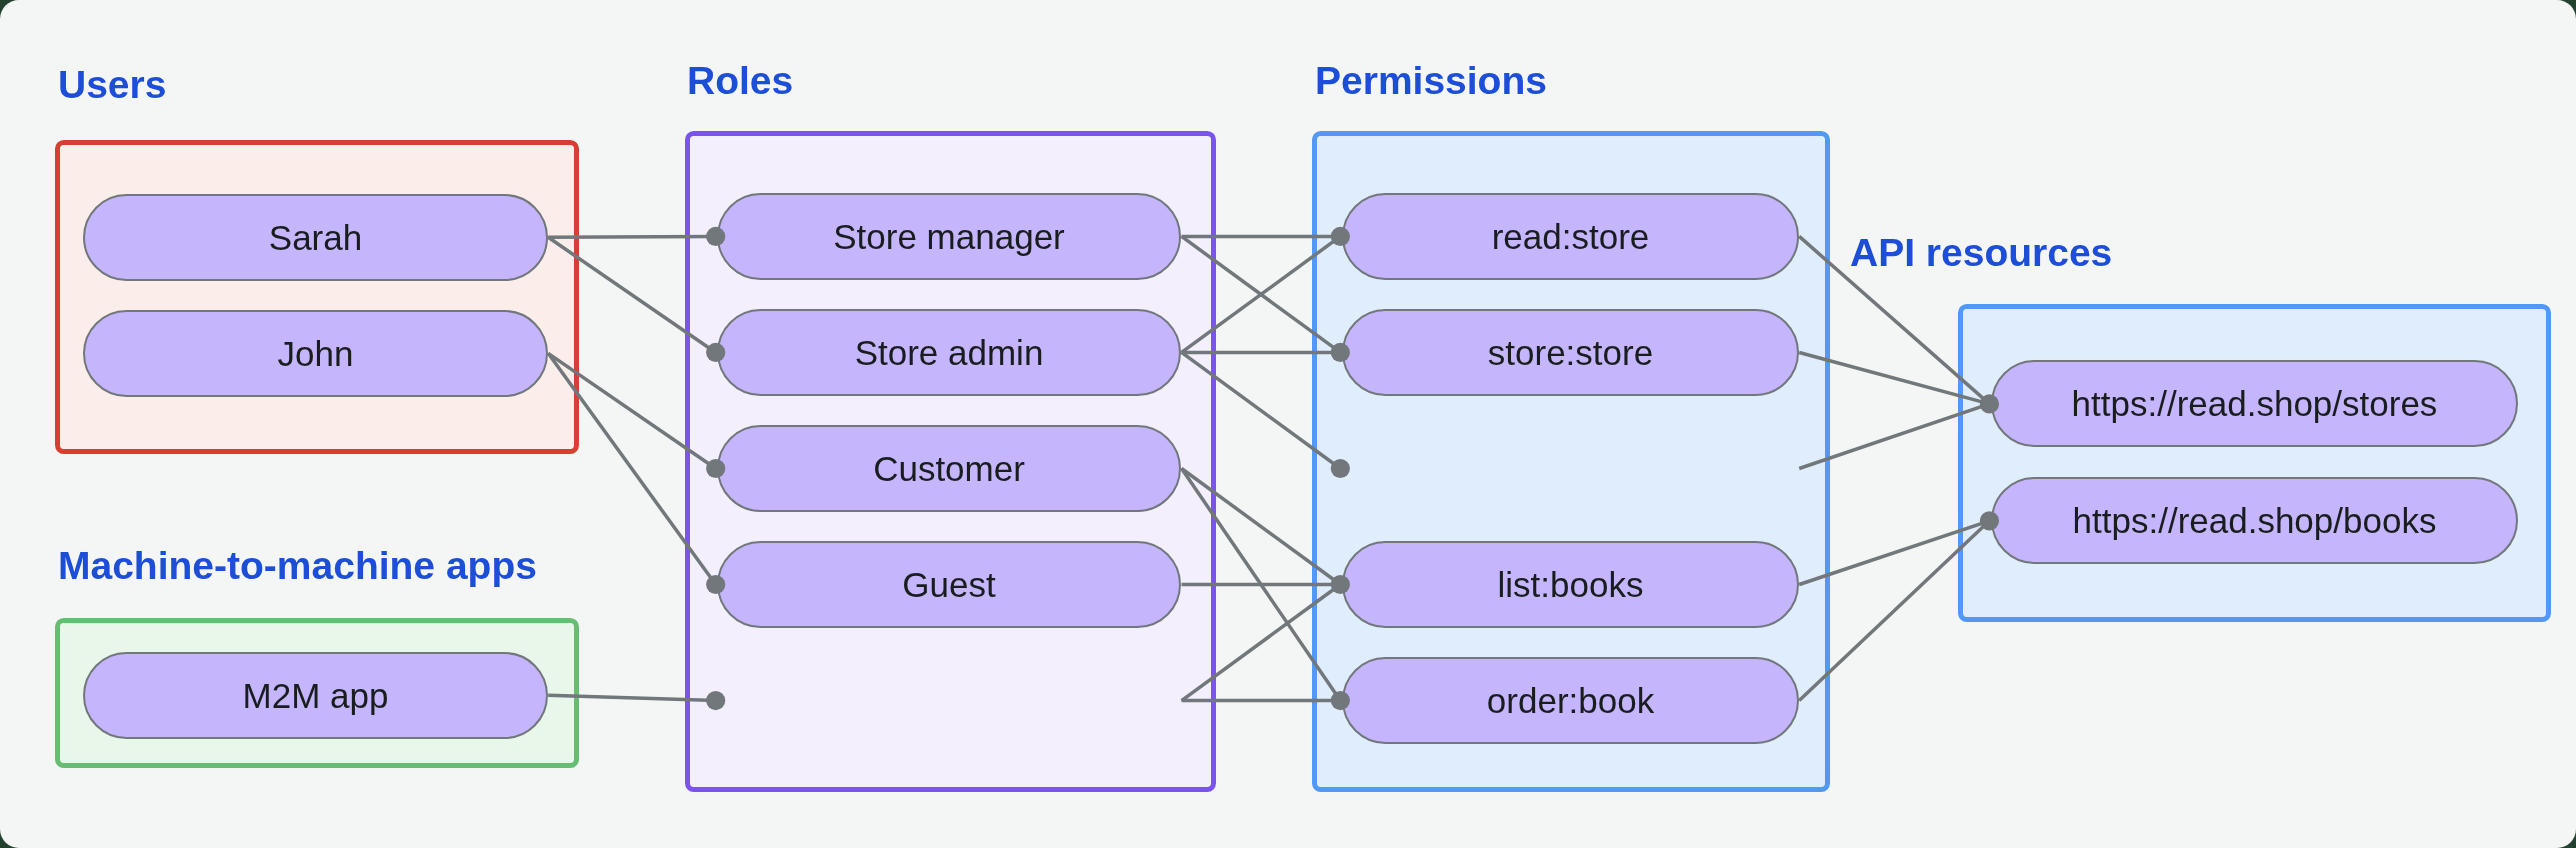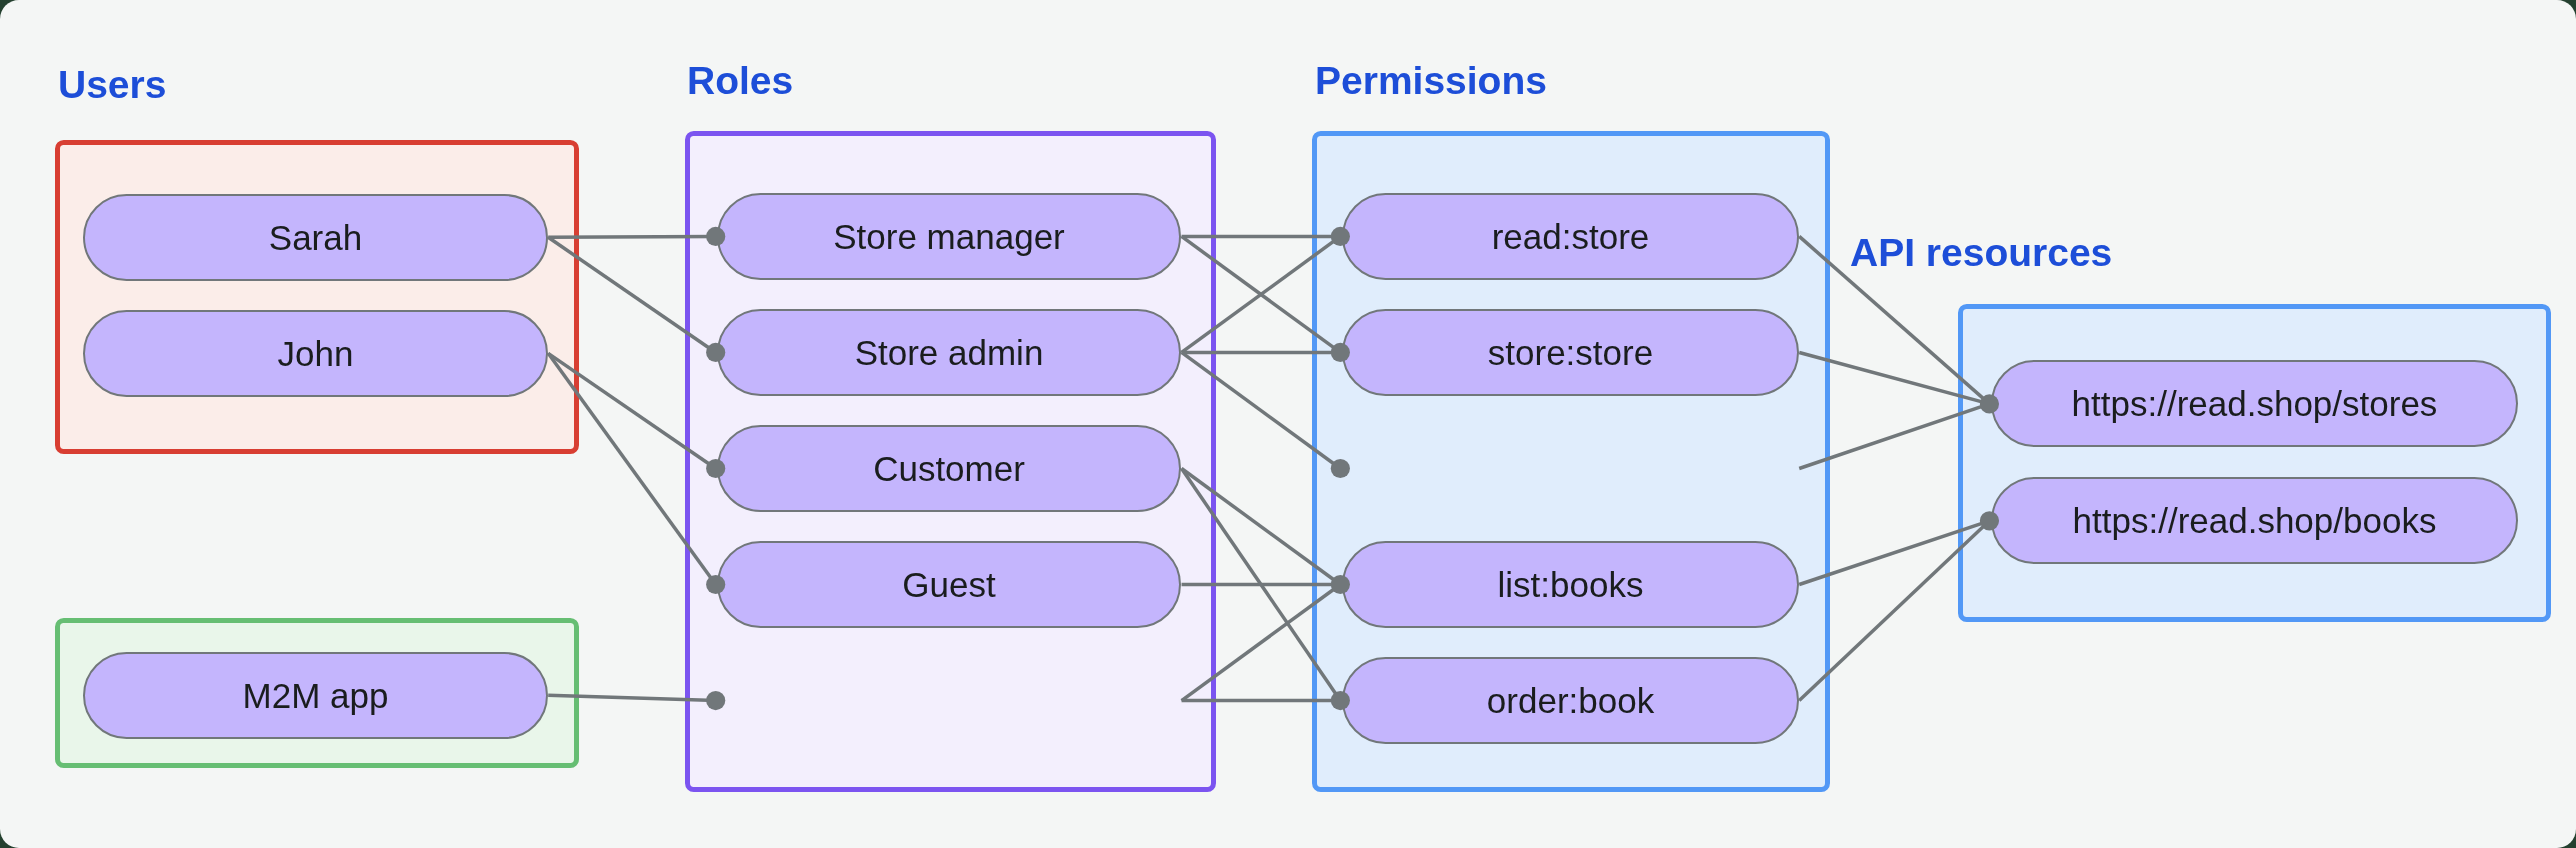--- a/index.html
+++ b/index.html
@@ -55,20 +55,21 @@
 </style>
 </head>
 <body>
 
 <div class="card" id="card">
     <div class="group" style="left: 55px; top: 140px; width: 524px; height: 314px; border-color: rgb(216, 62, 50); background: rgb(251, 237, 233);"></div>
     <div class="group-title" style="left: 58px; top: 62px;">Users</div>
     <div class="node" style="left: 83px; top: 194px; width: 465px;">Sarah</div>
     <div class="node" style="left: 83px; top: 310px; width: 465px;">John</div>
     <div class="group" style="left: 55px; top: 618px; width: 524px; height: 150px; border-color: rgb(102, 190, 115); background: rgb(233, 246, 234);"></div>
+    <div class="group-title" style="left: 58px; top: 543px;">Machine-to-machine apps</div>
     <div class="node" style="left: 83px; top: 652px; width: 465px;">M2M app</div>
     <div class="group" style="left: 685px; top: 131px; width: 531px; height: 661px; border-color: rgb(123, 84, 240); background: rgb(243, 239, 253);"></div>
     <div class="group-title" style="left: 687px; top: 58px;">Roles</div>
     <div class="node" style="left: 717px; top: 193px; width: 464px; text-align: right;">Store manager</div>
     <div class="node" style="left: 717px; top: 309px; width: 464px;">Store admin</div>
     <div class="node" style="left: 717px; top: 425px; width: 464px;">Customer</div>
     <div class="node" style="left: 717px; top: 541px; width: 464px;">Guest</div>
     <div class="group" style="left: 1312px; top: 131px; width: 518px; height: 661px; border-color: rgb(82, 152, 246); background: rgb(224, 237, 252);"></div>
     <div class="group-title" style="left: 1315px; top: 58px;">Permissions</div>
     <div class="node" style="left: 1342px; top: 193px; width: 457px;">read:store</div>

